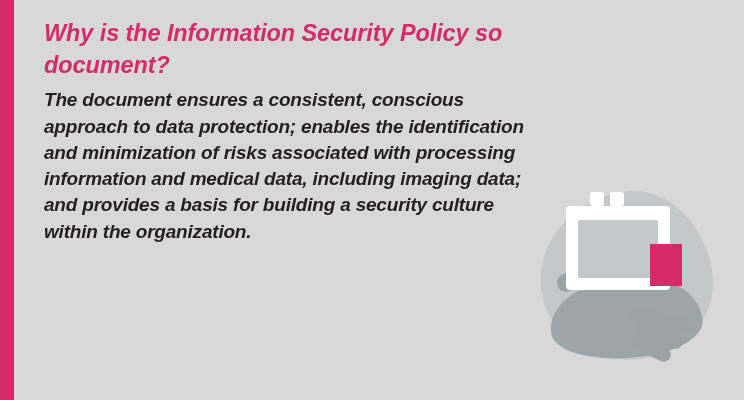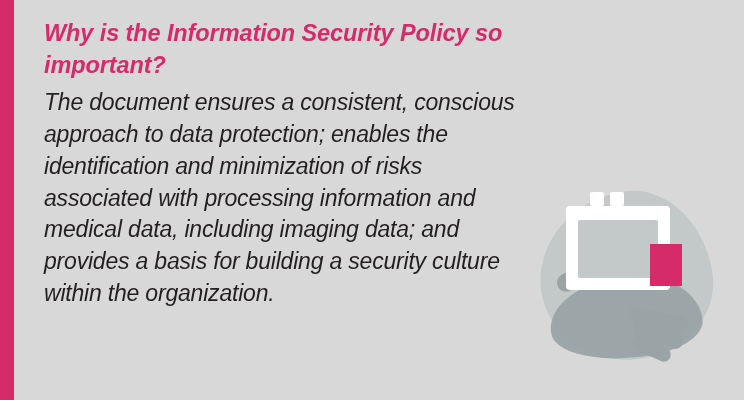--- a/index.html
+++ b/index.html
@@ -38,23 +38,23 @@
     color: #d62b6a;
     font-weight: bold;
     font-style: italic;
     font-size: 23.5px;
     line-height: 1.35;
     margin: 0 0 6px 0;
     letter-spacing: -0.1px;
   }
   .body-text {
     color: #231f20;
-    font-weight: normal;
+    font-weight: bold;
     font-style: italic;
-    font-size: 23px;
+    font-size: 19px;
     line-height: 1.38;
     margin: 0;
     letter-spacing: -0.2px;
   }
   .illustration {
     position: absolute;
     right: 22px;
     bottom: 18px;
     width: 190px;
     height: 200px;
@@ -135,21 +135,21 @@
   }
 </style>
 </head>
 <body>
 
 <div class="slide">
 
   <div class="accent-bar"></div>
 
   <div class="content">
-    <h1 class="headline">Why is the Information Security Policy so important?</h1>
+    <h1 class="headline">Why is the Information Security Policy so document?</h1>
     <p class="body-text">The document ensures a consistent, conscious approach to data protection; enables the identification and minimization of risks associated with processing information and medical data, including imaging data; and provides a basis for building a security culture within the organization.</p>
   </div>
 
   <div class="illustration">
     <div class="blob"></div>
     <div class="hand-shape"></div>
     <div class="finger f1"></div>
     <div class="finger f2"></div>
     <div class="finger f3"></div>
     <div class="finger thumb"></div>

